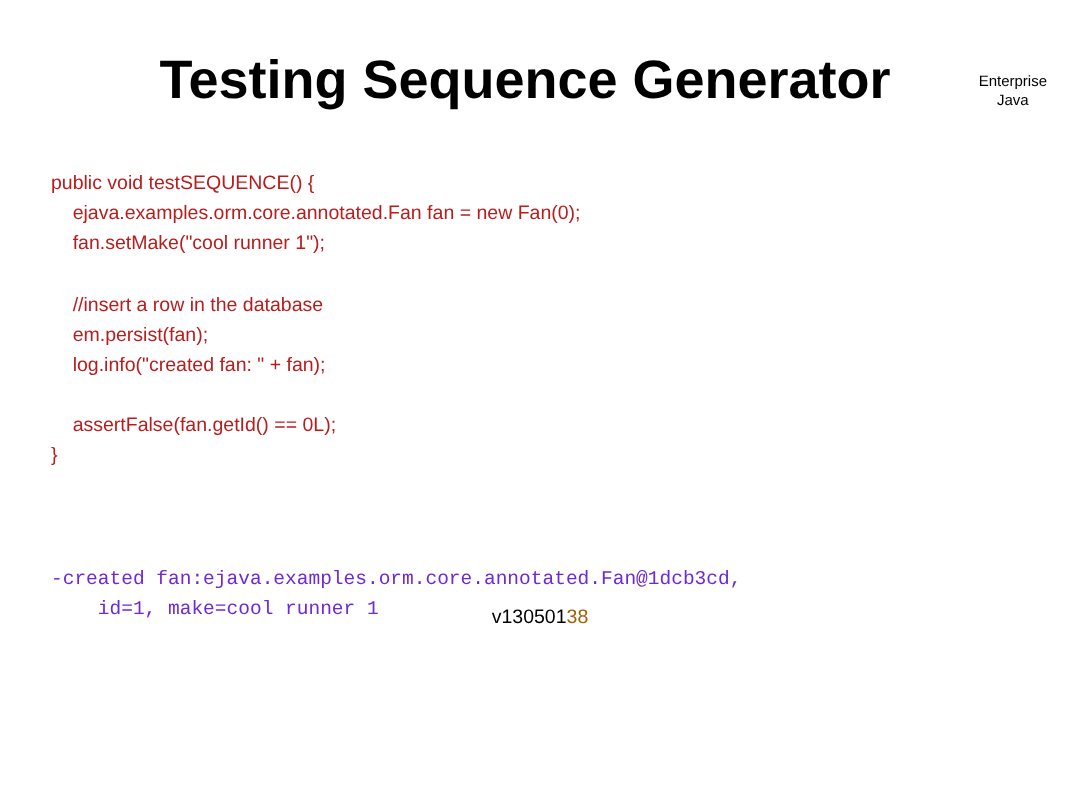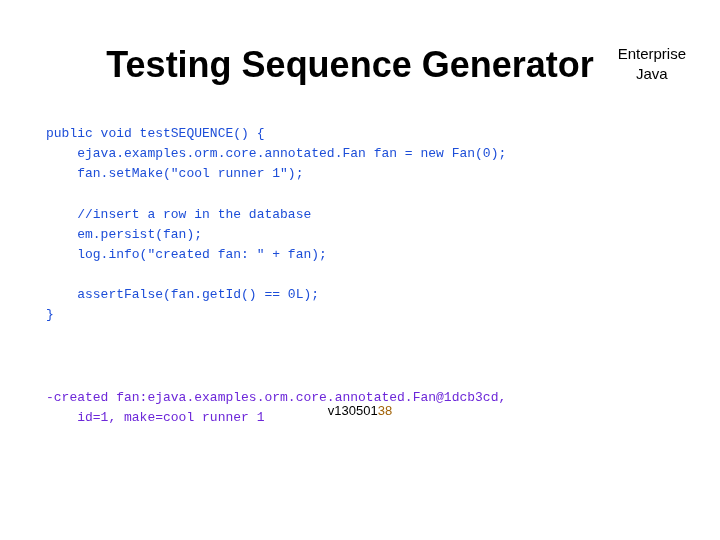--- a/index.html
+++ b/index.html
@@ -10,21 +10,21 @@
       font-family: Arial, sans-serif;
       position: relative;
       overflow: hidden;
     }
 
     .slide {
       width: 720px;
       height: 436px;
       background: #ffffff;
       position: relative;
-      padding: 16px;
+      padding: 4px;
     }
 
     .header-area {
       display: flex;
       justify-content: center;
       align-items: flex-start;
       padding-top: 28px;
       padding-right: 20px;
       position: relative;
     }
@@ -33,35 +33,35 @@
       font-size: 36px;
       font-weight: bold;
       color: #000000;
       text-align: center;
       flex: 1;
     }
 
     .enterprise-badge {
       position: absolute;
       right: 18px;
-      top: 28px;
-      font-size: 15px;
+      top: 44px;
+      font-size: 10px;
       color: #000000;
       text-align: center;
       line-height: 1.3;
     }
 
     .content-area {
       padding: 18px 30px 10px 30px;
     }
 
     .code-block {
-      font-family: Liberation Mono, monospace;
+      font-family: Liberation Sans, sans-serif;
       font-size: 13px;
-      color: #1d4ed8;
+      color: #b91c1c;
       line-height: 1.55;
       white-space: pre;
     }
 
     .output-block {
       font-family: 'Courier New', Courier, monospace;
       font-size: 13px;
       color: #6d28d9;
       line-height: 1.55;
       white-space: pre;

